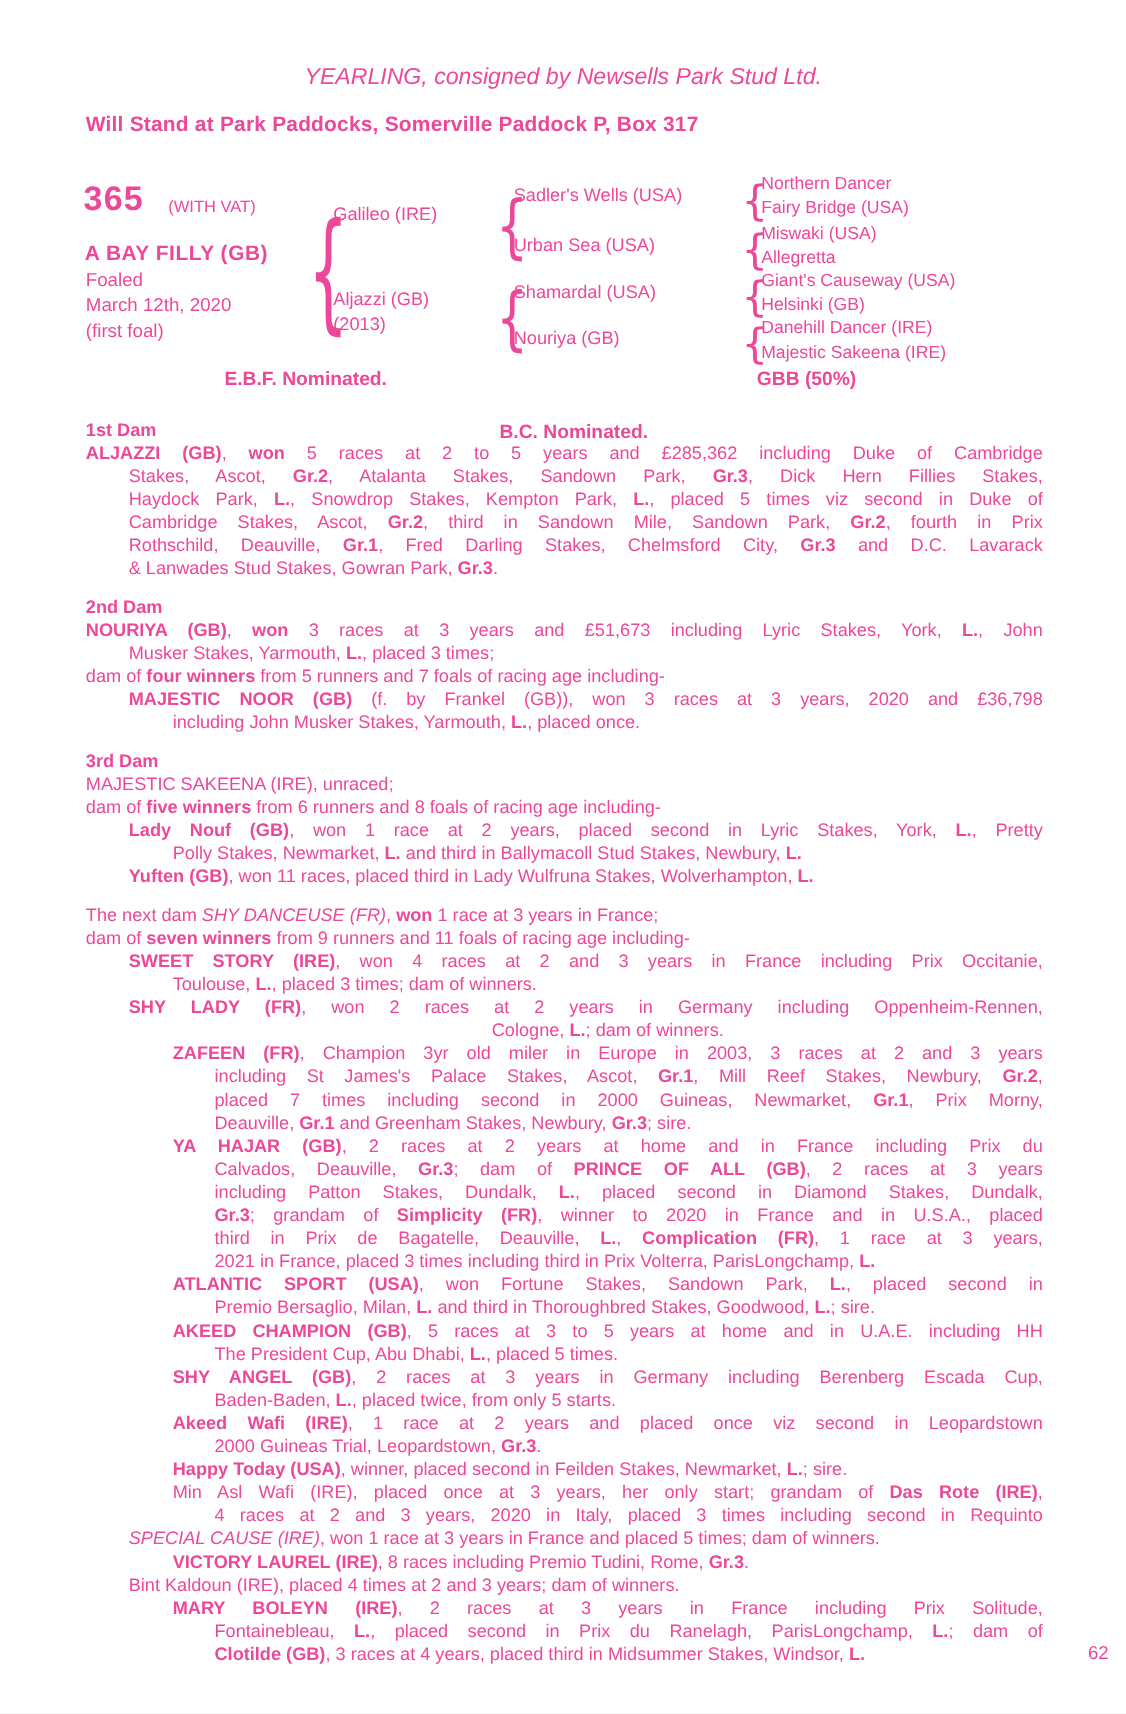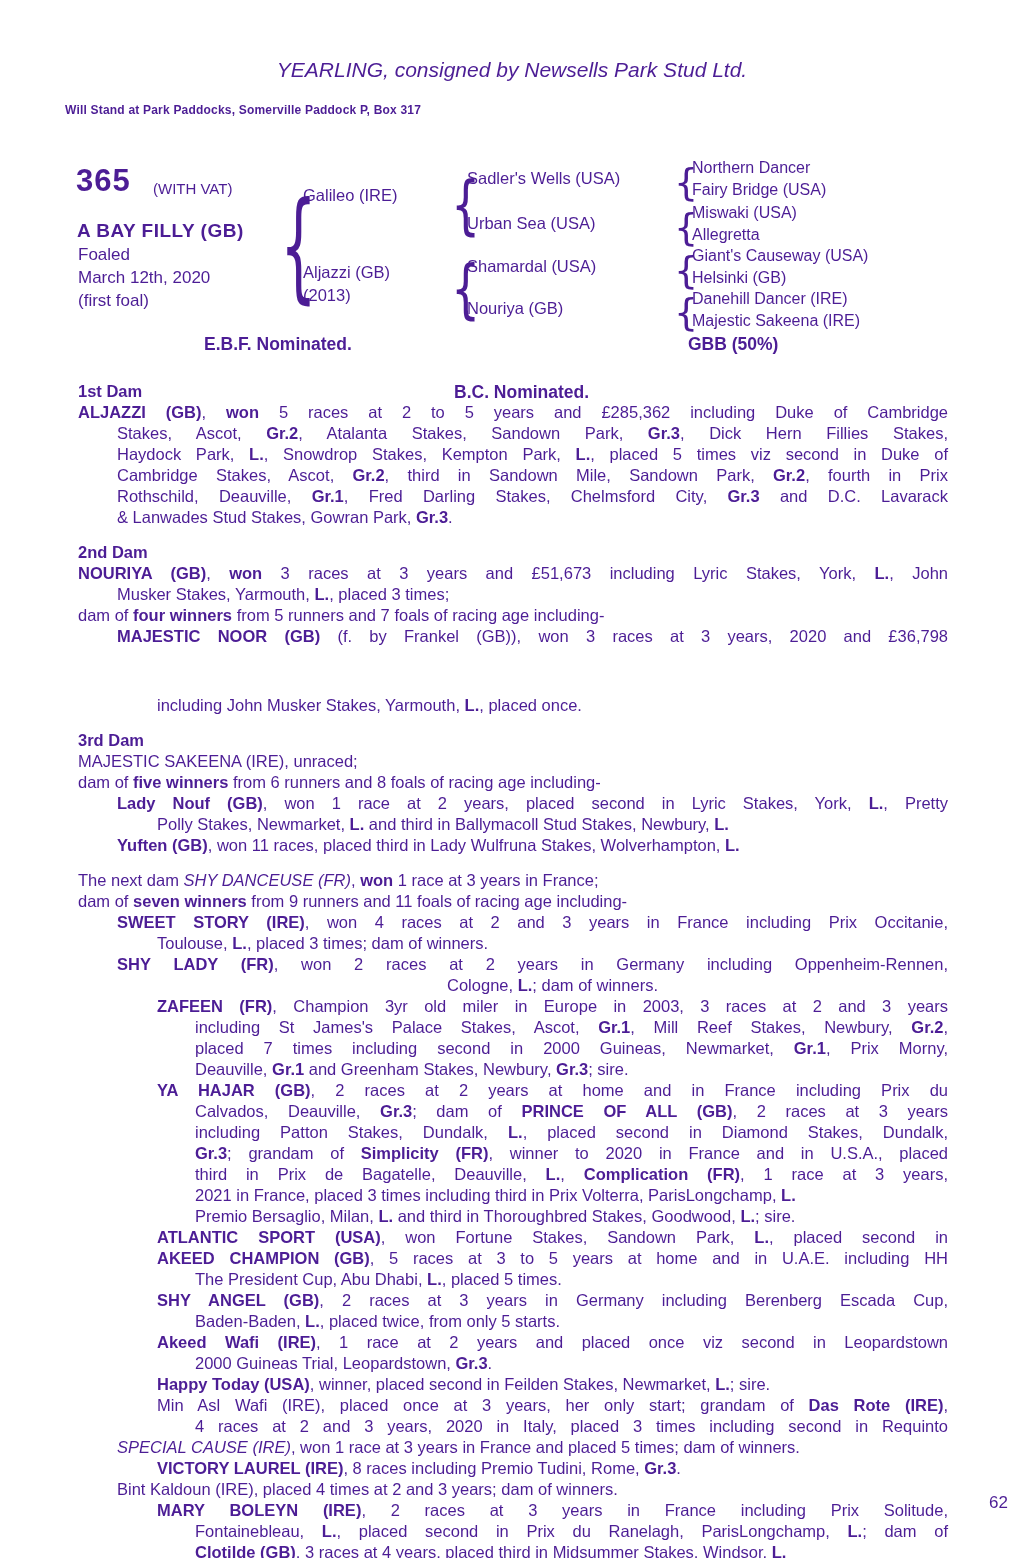--- a/index.html
+++ b/index.html
@@ -1,35 +1,35 @@
 <!DOCTYPE html>
 <html><head>
 <meta charset="utf-8">
 <style>
   html,body{margin:0;padding:0;background:#e8e8e8;}
   #page{
     position:relative;
     width:1024px;height:1558px;
     margin:0 auto;
     background:#ffffff;
-    color:#4c1d95;
+    color:#ec4899;
     font-family:"Liberation Sans",sans-serif;
     overflow:hidden;
   }
   .abs{position:absolute;}
   #title{
     top:58px;left:0;width:1024px;
     text-align:center;
     font-style:italic;
     font-size:21px;
   }
   #stand-line{
-    top:103px;left:65px;
+    top:103px;left:78px;
     font-weight:bold;
-    font-size:12px;
+    font-size:19px;
     letter-spacing:.2px;
   }
   #lot-number{
     top:163px;left:76px;
     font-weight:bold;
     font-size:31px;
     letter-spacing:1px;
   }
   #lot-vat{
     top:180px;left:153px;
@@ -139,21 +139,21 @@
         <div class="bline just" style="padding-left: 39px;"><span>Cambridge Stakes, Ascot, </span><span class="b">Gr.2</span><span>, third in Sandown Mile, Sandown Park, </span><span class="b">Gr.2</span><span>, fourth in Prix</span></div>
         <div class="bline just" style="padding-left: 39px;"><span>Rothschild, Deauville, </span><span class="b">Gr.1</span><span>, Fred Darling Stakes, Chelmsford City, </span><span class="b">Gr.3</span><span> and D.C. Lavarack</span></div>
         <div class="bline" style="padding-left: 39px;"><span>&amp; Lanwades Stud Stakes, Gowran Park, </span><span class="b">Gr.3</span><span>.</span></div>
       </div>
       <div class="sec">
         <div class="heading">2nd Dam</div>
         <div class="bline just" style="padding-left: 0px;"><span class="b">NOURIYA (GB)</span><span>, </span><span class="b">won</span><span> 3 races at 3 years and £51,673 including Lyric Stakes, York, </span><span class="b">L.</span><span>, John</span></div>
         <div class="bline" style="padding-left: 39px;"><span>Musker Stakes, Yarmouth, </span><span class="b">L.</span><span>, placed 3 times;</span></div>
         <div class="bline" style="padding-left: 0px;"><span>dam of </span><span class="b">four winners</span><span> from 5 runners and 7 foals of racing age including-</span></div>
         <div class="bline just" style="padding-left: 39px;"><span class="b">MAJESTIC NOOR (GB)</span><span> (f. by Frankel (GB)), won 3 races at 3 years, 2020 and £36,798</span></div>
-        <div class="bline" style="padding-left: 79px; margin-top: 48px;"><span>including John Musker Stakes, Yarmouth, </span><span class="b">L.</span><span>, placed once.</span></div>
+        <div class="bline" style="padding-left: 79px;"><span>including John Musker Stakes, Yarmouth, </span><span class="b">L.</span><span>, placed once.</span></div>
       </div>
       <div class="sec">
         <div class="heading">3rd Dam</div>
         <div class="bline" style="padding-left: 0px;"><span>MAJESTIC SAKEENA (IRE), unraced;</span></div>
         <div class="bline" style="padding-left: 0px;"><span>dam of </span><span class="b">five winners</span><span> from 6 runners and 8 foals of racing age including-</span></div>
         <div class="bline just" style="padding-left: 39px;"><span class="b">Lady Nouf (GB)</span><span>, won 1 race at 2 years, placed second in Lyric Stakes, York, </span><span class="b">L.</span><span>, Pretty</span></div>
         <div class="bline" style="padding-left: 79px;"><span>Polly Stakes, Newmarket, </span><span class="b">L.</span><span> and third in Ballymacoll Stud Stakes, Newbury, </span><span class="b">L.</span></div>
         <div class="bline" style="padding-left: 39px;"><span class="b">Yuften (GB)</span><span>, won 11 races, placed third in Lady Wulfruna Stakes, Wolverhampton, </span><span class="b">L.</span></div>
       </div>
       <div class="sec">
@@ -166,22 +166,22 @@
         <div class="bline just" style="padding-left: 79px;"><span class="b">ZAFEEN (FR)</span><span>, Champion 3yr old miler in Europe in 2003, 3 races at 2 and 3 years</span></div>
         <div class="bline just" style="padding-left: 117px;"><span>including St James's Palace Stakes, Ascot, </span><span class="b">Gr.1</span><span>, Mill Reef Stakes, Newbury, </span><span class="b">Gr.2</span><span>,</span></div>
         <div class="bline just" style="padding-left: 117px;"><span>placed 7 times including second in 2000 Guineas, Newmarket, </span><span class="b">Gr.1</span><span>, Prix Morny,</span></div>
         <div class="bline" style="padding-left: 117px;"><span>Deauville, </span><span class="b">Gr.1</span><span> and Greenham Stakes, Newbury, </span><span class="b">Gr.3</span><span>; sire.</span></div>
         <div class="bline just" style="padding-left: 79px;"><span class="b">YA HAJAR (GB)</span><span>, 2 races at 2 years at home and in France including Prix du</span></div>
         <div class="bline just" style="padding-left: 117px;"><span>Calvados, Deauville, </span><span class="b">Gr.3</span><span>; dam of </span><span class="b">PRINCE OF ALL (GB)</span><span>, 2 races at 3 years</span></div>
         <div class="bline just" style="padding-left: 117px;"><span>including Patton Stakes, Dundalk, </span><span class="b">L.</span><span>, placed second in Diamond Stakes, Dundalk,</span></div>
         <div class="bline just" style="padding-left: 117px;"><span class="b">Gr.3</span><span>; grandam of </span><span class="b">Simplicity (FR)</span><span>, winner to 2020 in France and in U.S.A., placed</span></div>
         <div class="bline just" style="padding-left: 117px;"><span>third in Prix de Bagatelle, Deauville, </span><span class="b">L.</span><span>, </span><span class="b">Complication (FR)</span><span>, 1 race at 3 years,</span></div>
         <div class="bline" style="padding-left: 117px;"><span>2021 in France, placed 3 times including third in Prix Volterra, ParisLongchamp, </span><span class="b">L.</span></div>
+        <div class="bline just" style="padding-left: 79px;"><span class="b">ATLANTIC SPORT (USA)</span><span>, won Fortune Stakes, Sandown Park, </span><span class="b">L.</span><span>, placed second in</span></div>
         <div class="bline" style="padding-left: 117px;"><span>Premio Bersaglio, Milan, </span><span class="b">L.</span><span> and third in Thoroughbred Stakes, Goodwood, </span><span class="b">L.</span><span>; sire.</span></div>
-        <div class="bline just" style="padding-left: 79px;"><span class="b">ATLANTIC SPORT (USA)</span><span>, won Fortune Stakes, Sandown Park, </span><span class="b">L.</span><span>, placed second in</span></div>
         <div class="bline just" style="padding-left: 79px;"><span class="b">AKEED CHAMPION (GB)</span><span>, 5 races at 3 to 5 years at home and in U.A.E. including HH</span></div>
         <div class="bline" style="padding-left: 117px;"><span>The President Cup, Abu Dhabi, </span><span class="b">L.</span><span>, placed 5 times.</span></div>
         <div class="bline just" style="padding-left: 79px;"><span class="b">SHY ANGEL (GB)</span><span>, 2 races at 3 years in Germany including Berenberg Escada Cup,</span></div>
         <div class="bline" style="padding-left: 117px;"><span>Baden-Baden, </span><span class="b">L.</span><span>, placed twice, from only 5 starts.</span></div>
         <div class="bline just" style="padding-left: 79px;"><span class="b">Akeed Wafi (IRE)</span><span>, 1 race at 2 years and placed once viz second in Leopardstown</span></div>
         <div class="bline" style="padding-left: 117px;"><span>2000 Guineas Trial, Leopardstown, </span><span class="b">Gr.3</span><span>.</span></div>
         <div class="bline" style="padding-left: 79px;"><span class="b">Happy Today (USA)</span><span>, winner, placed second in Feilden Stakes, Newmarket, </span><span class="b">L.</span><span>; sire.</span></div>
         <div class="bline just" style="padding-left: 79px;"><span>Min Asl Wafi (IRE), placed once at 3 years, her only start; grandam of </span><span class="b">Das Rote (IRE)</span><span>,</span></div>
         <div class="bline just" style="padding-left: 117px;"><span>4 races at 2 and 3 years, 2020 in Italy, placed 3 times including second in Requinto</span></div>
         <div class="bline" style="padding-left: 39px;"><span class="i">SPECIAL CAUSE (IRE)</span><span>, won 1 race at 3 years in France and placed 5 times; dam of winners.</span></div>

